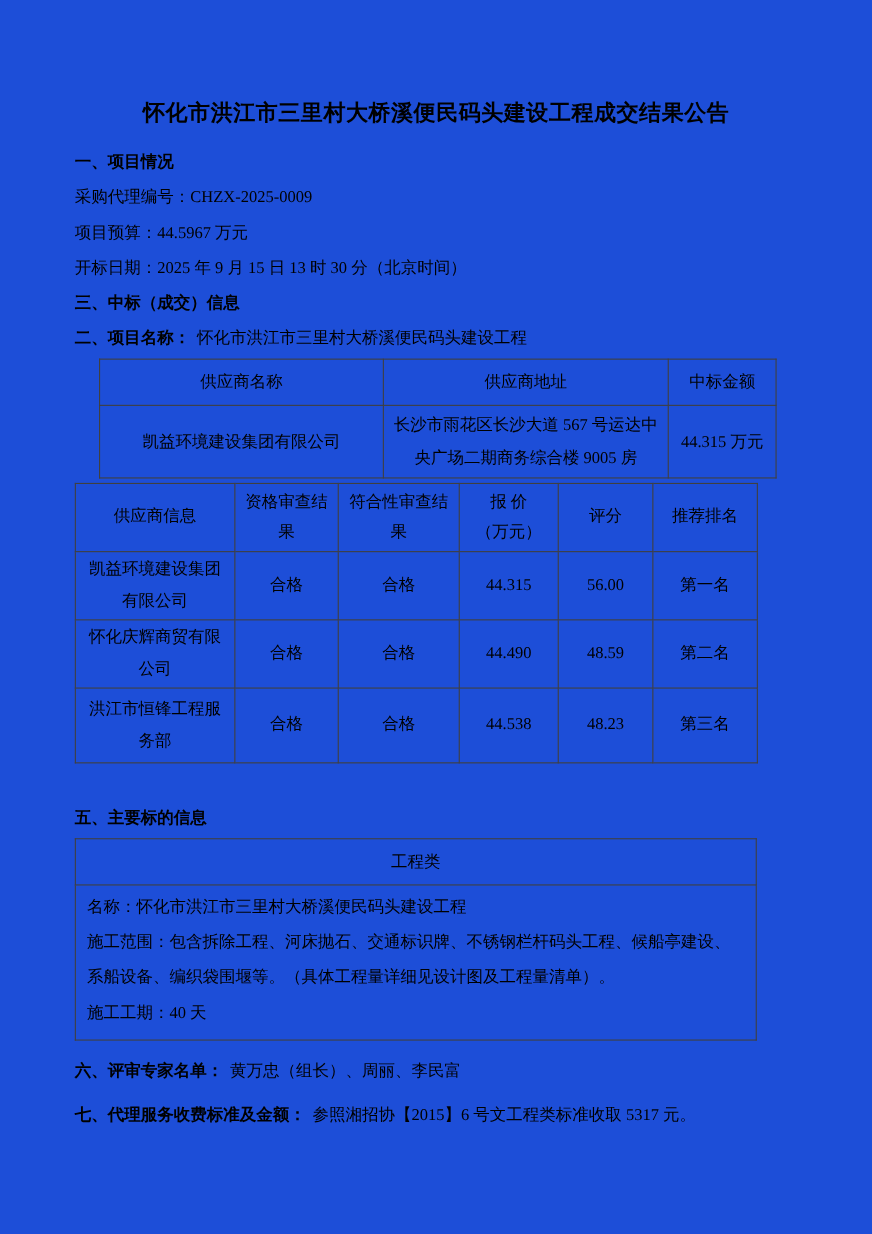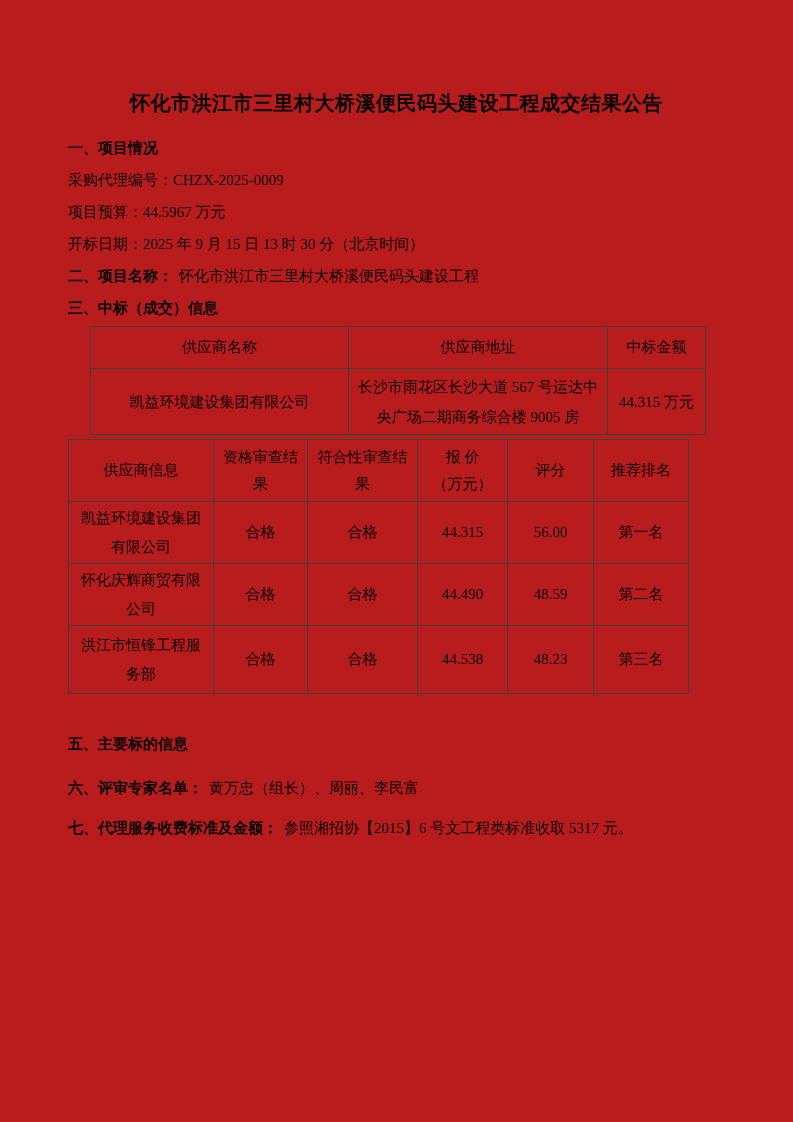--- a/index.html
+++ b/index.html
@@ -6,21 +6,21 @@
   html, body { background: #ffffff; }
   body {
     width: 793px; height: 1122px;
     font-family: "Liberation Serif", "DejaVu Serif", serif;
     color: #000;
   }
   .page {
     width: 793px; height: 1122px;
     padding: 86px 68px 0 68px;
     overflow: hidden;
-    background: #b91c1c;
+    background: #1d4ed8;
   }
   .doc-title {
     font-size: 20px;
     font-weight: 700;
     text-align: center;
     line-height: 34px;
     margin-bottom: 12px;
     letter-spacing: 0.5px;
     font-family: "Liberation Serif", "DejaVu Serif", serif;
   }
@@ -76,23 +76,23 @@
 
 <div class="page">
 
   <div class="doc-title">怀化市洪江市三里村大桥溪便民码头建设工程成交结果公告</div>
 
   <div class="heading">一、项目情况</div>
   <div class="bodyline">采购代理编号：CHZX-2025-0009</div>
   <div class="bodyline">项目预算：44.5967 万元</div>
   <div class="bodyline">开标日期：2025 年 9 月 15 日 13 时 30 分（北京时间）</div>
 
+  <div class="heading">三、中标（成交）信息</div>
+
   <div class="heading"><span>二、项目名称：</span><span class="hvalue">怀化市洪江市三里村大桥溪便民码头建设工程</span></div>
-
-  <div class="heading">三、中标（成交）信息</div>
 
   <table class="t1">
     <colgroup>
         <col style="width:258px">
         <col style="width:259px">
         <col style="width:98px">
       </colgroup>
     <thead>
       <tr>
         <th>供应商名称</th>
@@ -153,18 +153,34 @@
         <td>合格</td>
         <td>44.538</td>
         <td>48.23</td>
         <td>第三名</td>
       </tr>
     </tbody>
   </table>
 
   <div class="heading mt34">五、主要标的信息</div>
 
+  <table class="t3">
+    <thead>
+      <tr>
+        <th>工程类</th>
+      </tr>
+    </thead>
+    <tbody>
+      <tr>
+        <td class="t3body">
+          <div class="tline">名称：怀化市洪江市三里村大桥溪便民码头建设工程</div>
+          <div class="tline">施工范围：包含拆除工程、河床抛石、交通标识牌、不锈钢栏杆码头工程、候船亭建设、系船设备、编织袋围堰等。（具体工程量详细见设计图及工程量清单）。</div>
+          <div class="tline">施工工期：40 天</div>
+        </td>
+      </tr>
+    </tbody>
+  </table>
 
   <div class="heading mt12"><span>六、评审专家名单：</span><span class="hvalue">黄万忠（组长）、周丽、李民富</span></div>
 
   <div class="heading mt8"><span>七、代理服务收费标准及金额：</span><span class="hvalue">参照湘招协【2015】6 号文工程类标准收取 5317 元。</span></div>
 
 </div>
 
 </body></html>

